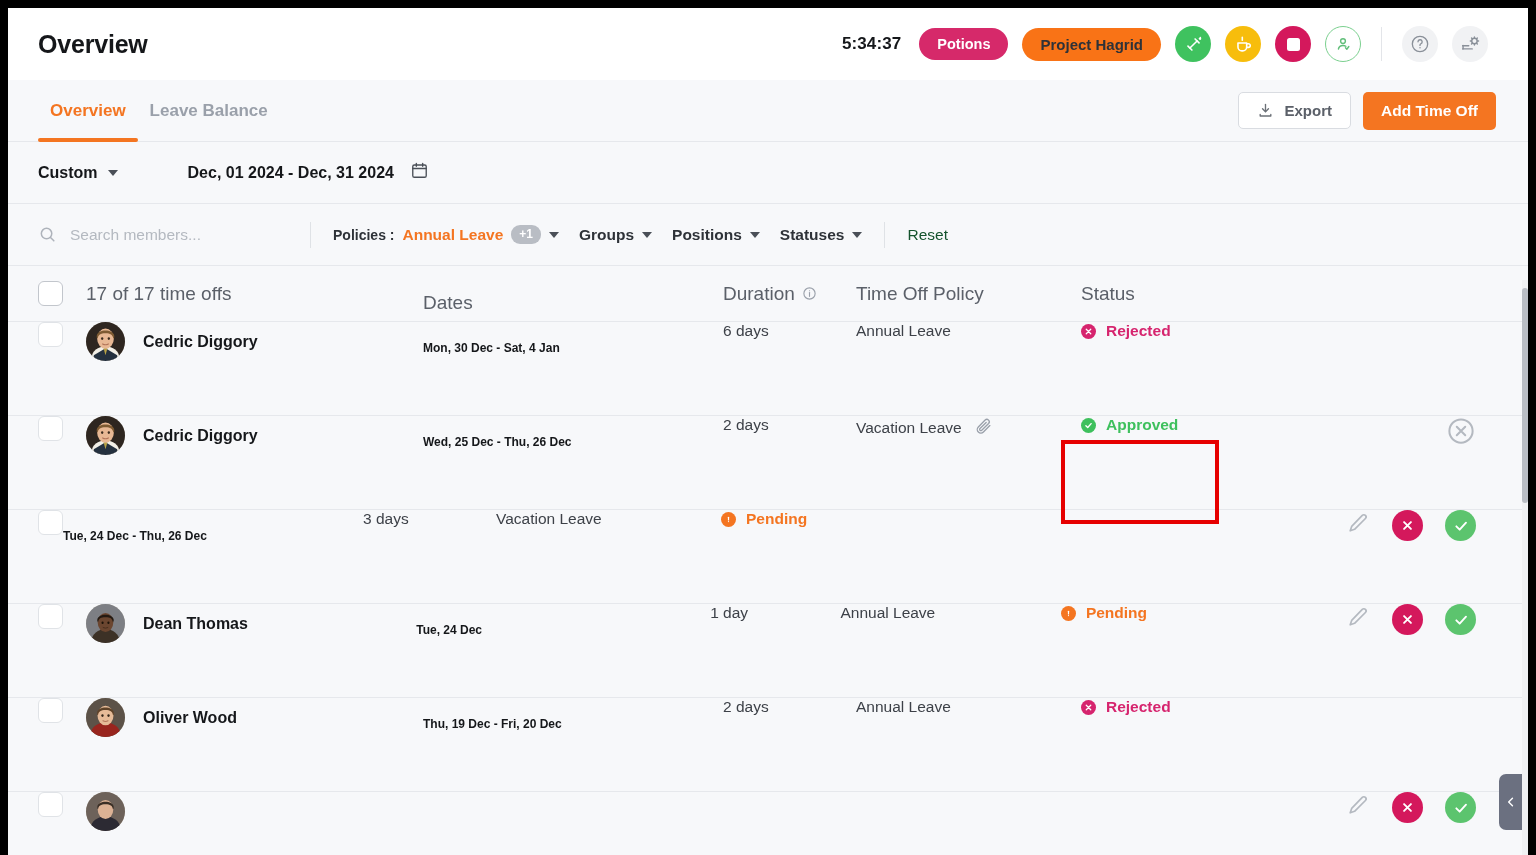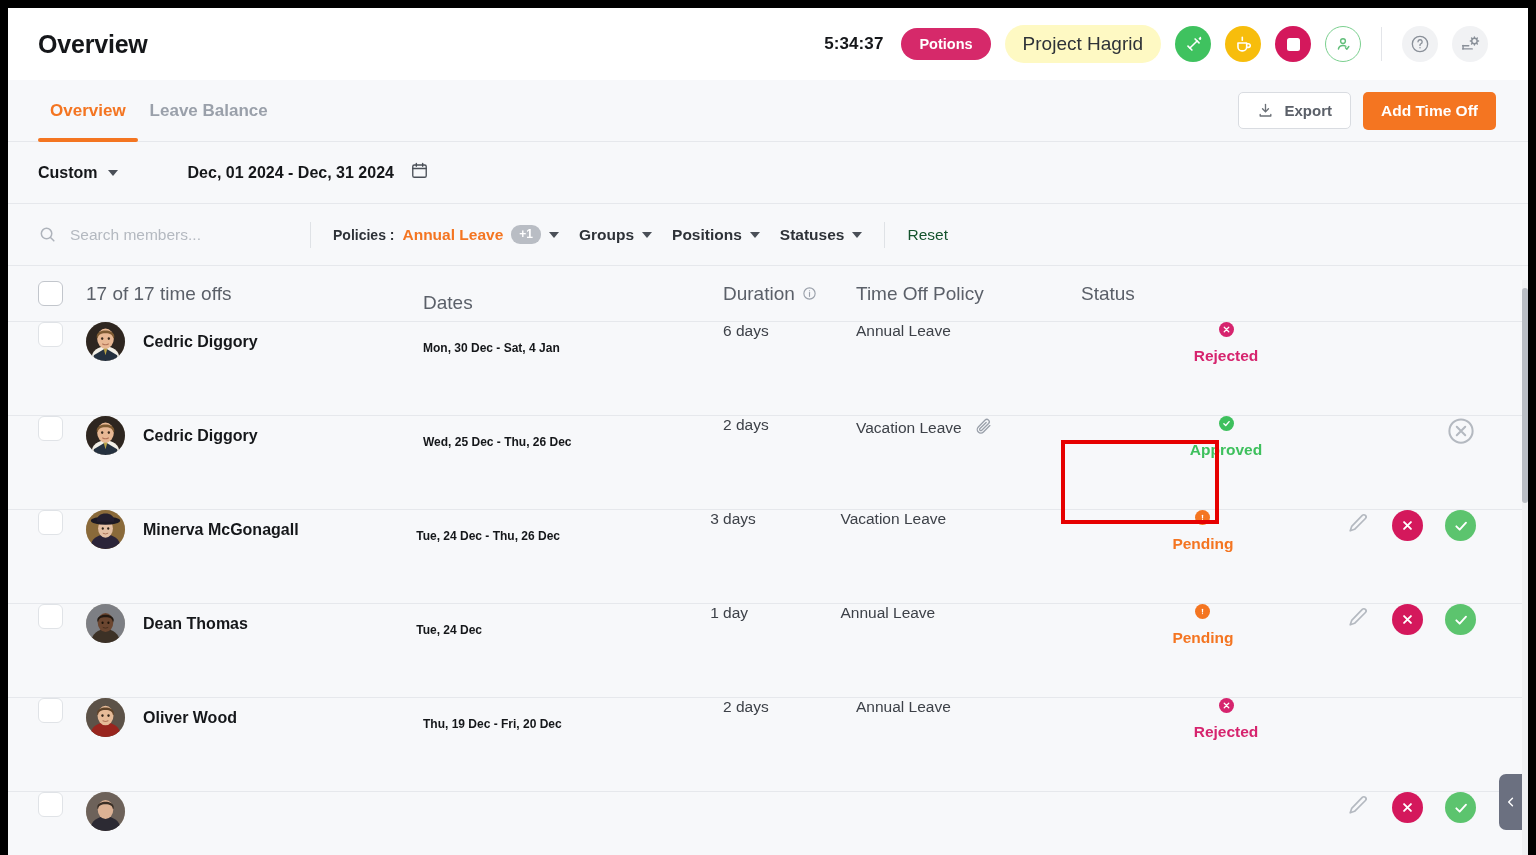--- a/index.html
+++ b/index.html
@@ -48,24 +48,24 @@
   .pill-task {
     background: #d6296a;
     color: #fff;
     font-size: 14.5px;
     font-weight: bold;
     padding: 8px 18px;
     border-radius: 20px;
     white-space: nowrap;
   }
   .pill-project {
-    background: #fef9c3;
+    background: #f97316;
     color: #2e3238;
-    font-size: 19px;
-    font-weight: normal;
+    font-size: 15px;
+    font-weight: bold;
     padding: 8px 18px;
     border-radius: 20px;
     white-space: nowrap;
   }
   .round-btn {
     width: 36px; height: 36px;
     border-radius: 50%;
     display: flex;
     align-items: center;
     justify-content: center;
@@ -243,21 +243,21 @@
     border-bottom: 1px solid #e6e8ec;
     position: relative;
   }
   .row .col-name {
     display: flex; align-items: center; gap: 18px;
     font-size: 16px; font-weight: bold; color: #15171a;
   }
   .row .col-dates { font-size: 12px; font-weight: bold; color: #15171a; }
   .row .col-dur   { font-size: 15.5px; color: #3d4148; }
   .row .col-pol   { font-size: 15.5px; color: #3d4148; display:flex; align-items:center; gap: 12px;}
-  .row .col-stat  { font-size: 15.5px; font-weight: bold; display: flex; align-items: center; gap: 10px; flex-direction: column; }
+  .row .col-stat  { font-size: 15.5px; font-weight: bold; display: flex; align-items: center; gap: 10px; }
 
   .status-rejected { color: #d6246e; }
   .status-approved { color: #3ec05d; }
   .status-pending  { color: #f47521; }
 
   .dot { width: 15px; height: 15px; border-radius: 50%; flex: none; display:flex;align-items:center;justify-content:center; }
   .dot-rejected { background: #d6246e; }
   .dot-approved { background: #3ec05d; }
   .dot-pending  { background: #f47521; }
 
@@ -555,35 +555,20 @@
         <svg width="30" height="30" viewBox="0 0 24 24" fill="none" stroke="#b4b9c0" stroke-width="1.6" stroke-linecap="round">
           <circle cx="12" cy="12" r="9.3"></circle>
             <path d="M8.6 8.6l6.8 6.8M15.4 8.6l-6.8 6.8"></path>
         </svg>
       </span>
     </div>
   </div>
 
   <div class="row">
     <div class="chk light"></div>
-    <div class="col-name">
-      <div class="avatar">
-        <svg class="av-face" viewBox="0 0 40 40">
-          <rect width="40" height="40" fill="#8a6a3a"></rect>
-          <ellipse cx="20" cy="37" rx="15" ry="12" fill="#2b2438"></ellipse>
-          <ellipse cx="20" cy="19" rx="7.6" ry="9.4" fill="#e4c0a4"></ellipse>
-          <ellipse cx="17.2" cy="19" rx="1.1" ry="1.3" fill="#2f2418"></ellipse>
-          <ellipse cx="22.8" cy="19" rx="1.1" ry="1.3" fill="#2f2418"></ellipse>
-          <path d="M17.6 24q2.4 1.3 4.8 0" stroke="#ab7358" stroke-width="1" fill="none" stroke-linecap="round"></path>
-          <ellipse cx="20" cy="11" rx="15" ry="4.2" fill="#1d1a24"></ellipse>
-          <path d="M11 12c0-6 4-8.5 9-8.5s9 2.5 9 8.5z" fill="#241f2e"></path>
-        </svg>
-      </div>
-      <span>Minerva McGonagall</span>
-    </div>
     <div class="col-dates">Tue, 24 Dec - Thu, 26 Dec</div>
     <div class="col-dur">3 days</div>
     <div class="col-pol">
       <span>Vacation Leave</span>
     </div>
     <div class="col-stat status-pending">
       <span class="dot dot-pending">
         <svg width="9" height="9" viewBox="0 0 24 24" stroke="#fff" stroke-width="3.2" stroke-linecap="round">
             <path d="M12 6v7"></path>
             <path d="M12 17.4v.2"></path>

